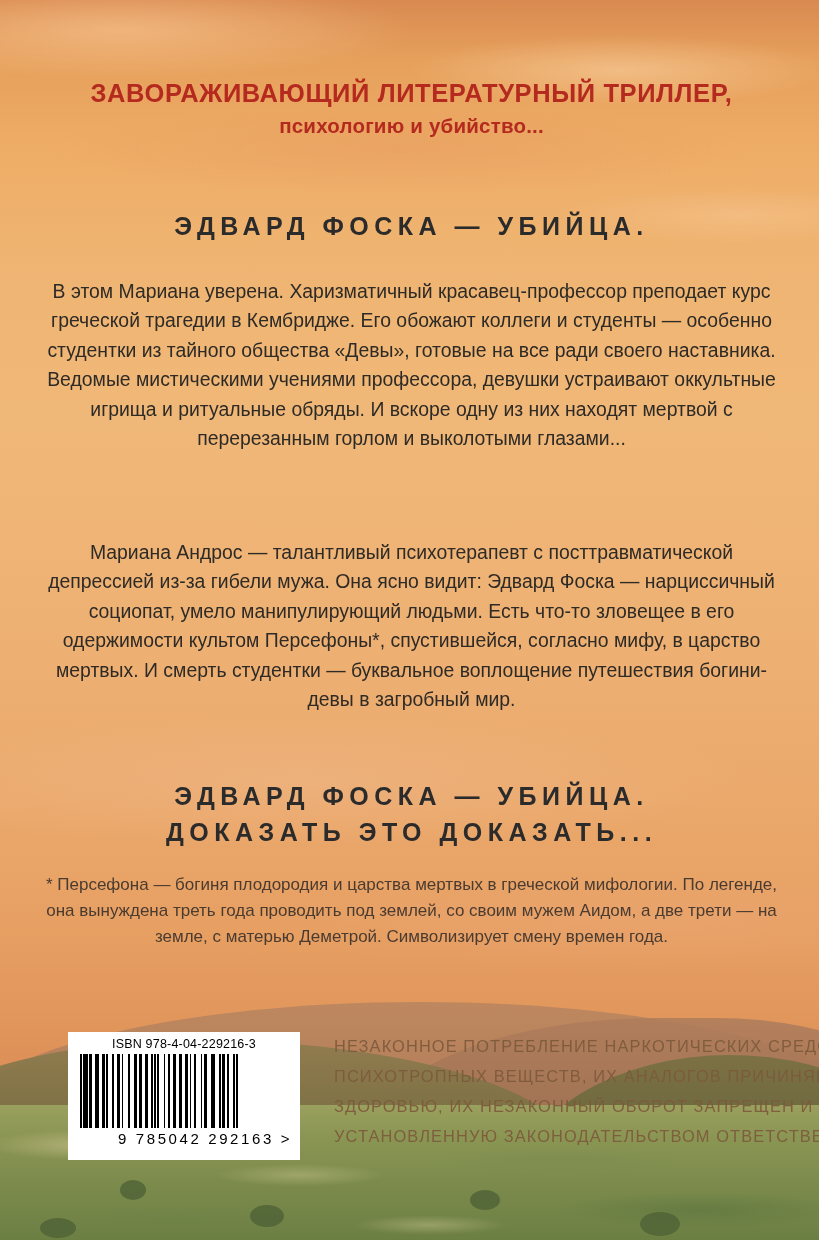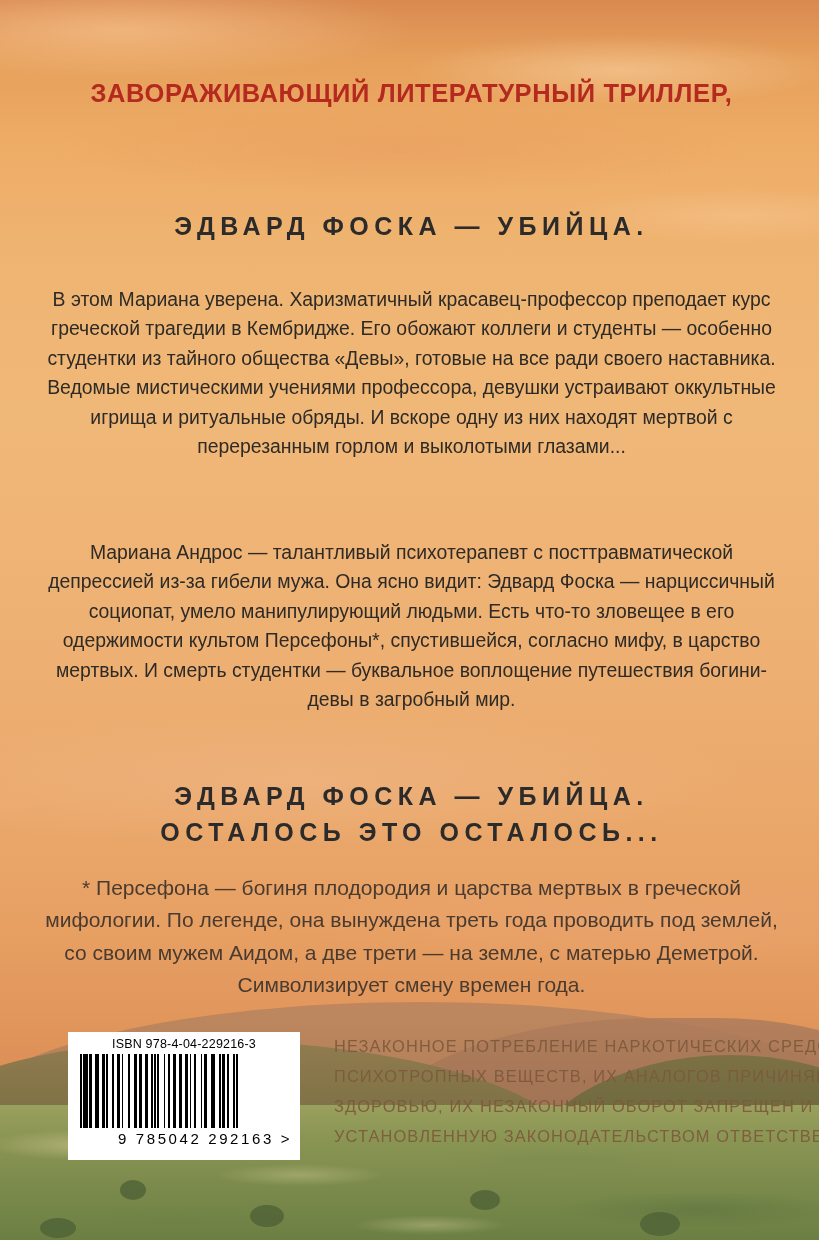--- a/index.html
+++ b/index.html
@@ -152,21 +152,21 @@
 
   .para {
     position: absolute;
     left: 36px;
     width: 747px;
     text-align: center;
     color: #2e2a26;
     font-size: 19.4px;
     line-height: 1.52;
   }
-  .para-1 { top: 277px; margin-top: 8px; }
+  .para-1 { top: 277px; }
   .para-2 { top: 538px; }
 
   .headline-2 {
     position: absolute;
     left: 40px;
     top: 779px;
     width: 739px;
     text-align: center;
     color: #2b2b2b;
     font-size: 25px;
@@ -175,21 +175,21 @@
     line-height: 1.42;
   }
 
   .footnote {
     position: absolute;
     left: 36px;
     top: 872px;
     width: 747px;
     text-align: center;
     color: #4a3b30;
-    font-size: 21px;
+    font-size: 17px;
     line-height: 1.54;
   }
 
   
   .barcode-box {
     position: absolute;
     left: 66px;
     top: 1032px;
     width: 232px;
     height: 128px;
@@ -260,31 +260,32 @@
   <div class="tree" style="left:120px; top:1180px; width:26px; height:20px;"></div>
   <div class="tree" style="left:250px; top:1205px; width:34px; height:22px;"></div>
   <div class="tree" style="left:470px; top:1190px; width:30px; height:20px;"></div>
   <div class="tree" style="left:640px; top:1212px; width:40px; height:24px;"></div>
   <div class="tree" style="left:40px;  top:1218px; width:36px; height:20px;"></div>
 
   <div class="content">
 
     <div class="tagline">
       <div class="line1">ЗАВОРАЖИВАЮЩИЙ ЛИТЕРАТУРНЫЙ ТРИЛЛЕР,</div>
+      <div class="line3">психологию и убийство...</div>
     </div>
 
     <div class="headline-1">ЭДВАРД ФОСКА — УБИЙЦА.</div>
 
     <div class="para para-1">В этом Мариана уверена. Харизматичный красавец-профессор преподает курс греческой трагедии в Кембридже. Его обожают коллеги и студенты — особенно студентки из тайного общества «Девы», готовые на все ради своего наставника. Ведомые мистическими учениями профессора, девушки устраивают оккультные игрища и ритуальные обряды. И вскоре одну из них находят мертвой с перерезанным горлом и выколотыми глазами...</div>
 
     <div class="para para-2">Мариана Андрос — талантливый психотерапевт с посттравматической депрессией из-за гибели мужа. Она ясно видит: Эдвард Фоска — нарциссичный социопат, умело манипулирующий людьми. Есть что-то зловещее в его одержимости культом Персефоны*, спустившейся, согласно мифу, в царство мертвых. И смерть студентки — буквальное воплощение путешествия богини-девы в загробный мир.</div>
 
     <div class="headline-2">
       <div>ЭДВАРД ФОСКА — УБИЙЦА.</div>
-      <div>ОСТАЛОСЬ ЭТО ОСТАЛОСЬ...</div>
+      <div>ДОКАЗАТЬ ЭТО ДОКАЗАТЬ...</div>
     </div>
 
     <div class="footnote">* Персефона — богиня плодородия и царства мертвых в греческой мифологии. По легенде, она вынуждена треть года проводить под землей, со своим мужем Аидом, а две трети — на земле, с матерью Деметрой. Символизирует смену времен года.</div>
 
     <div class="barcode-box">
       <div class="isbn-text">ISBN 978-4-04-229216-3</div>
       <div class="bars" id="bars">
           <i style="width: 1.55px; background: rgb(0, 0, 0);"></i>
           <i style="width: 1.55px; background: transparent;"></i>
           <i style="width: 1.55px; background: rgb(0, 0, 0);"></i>

